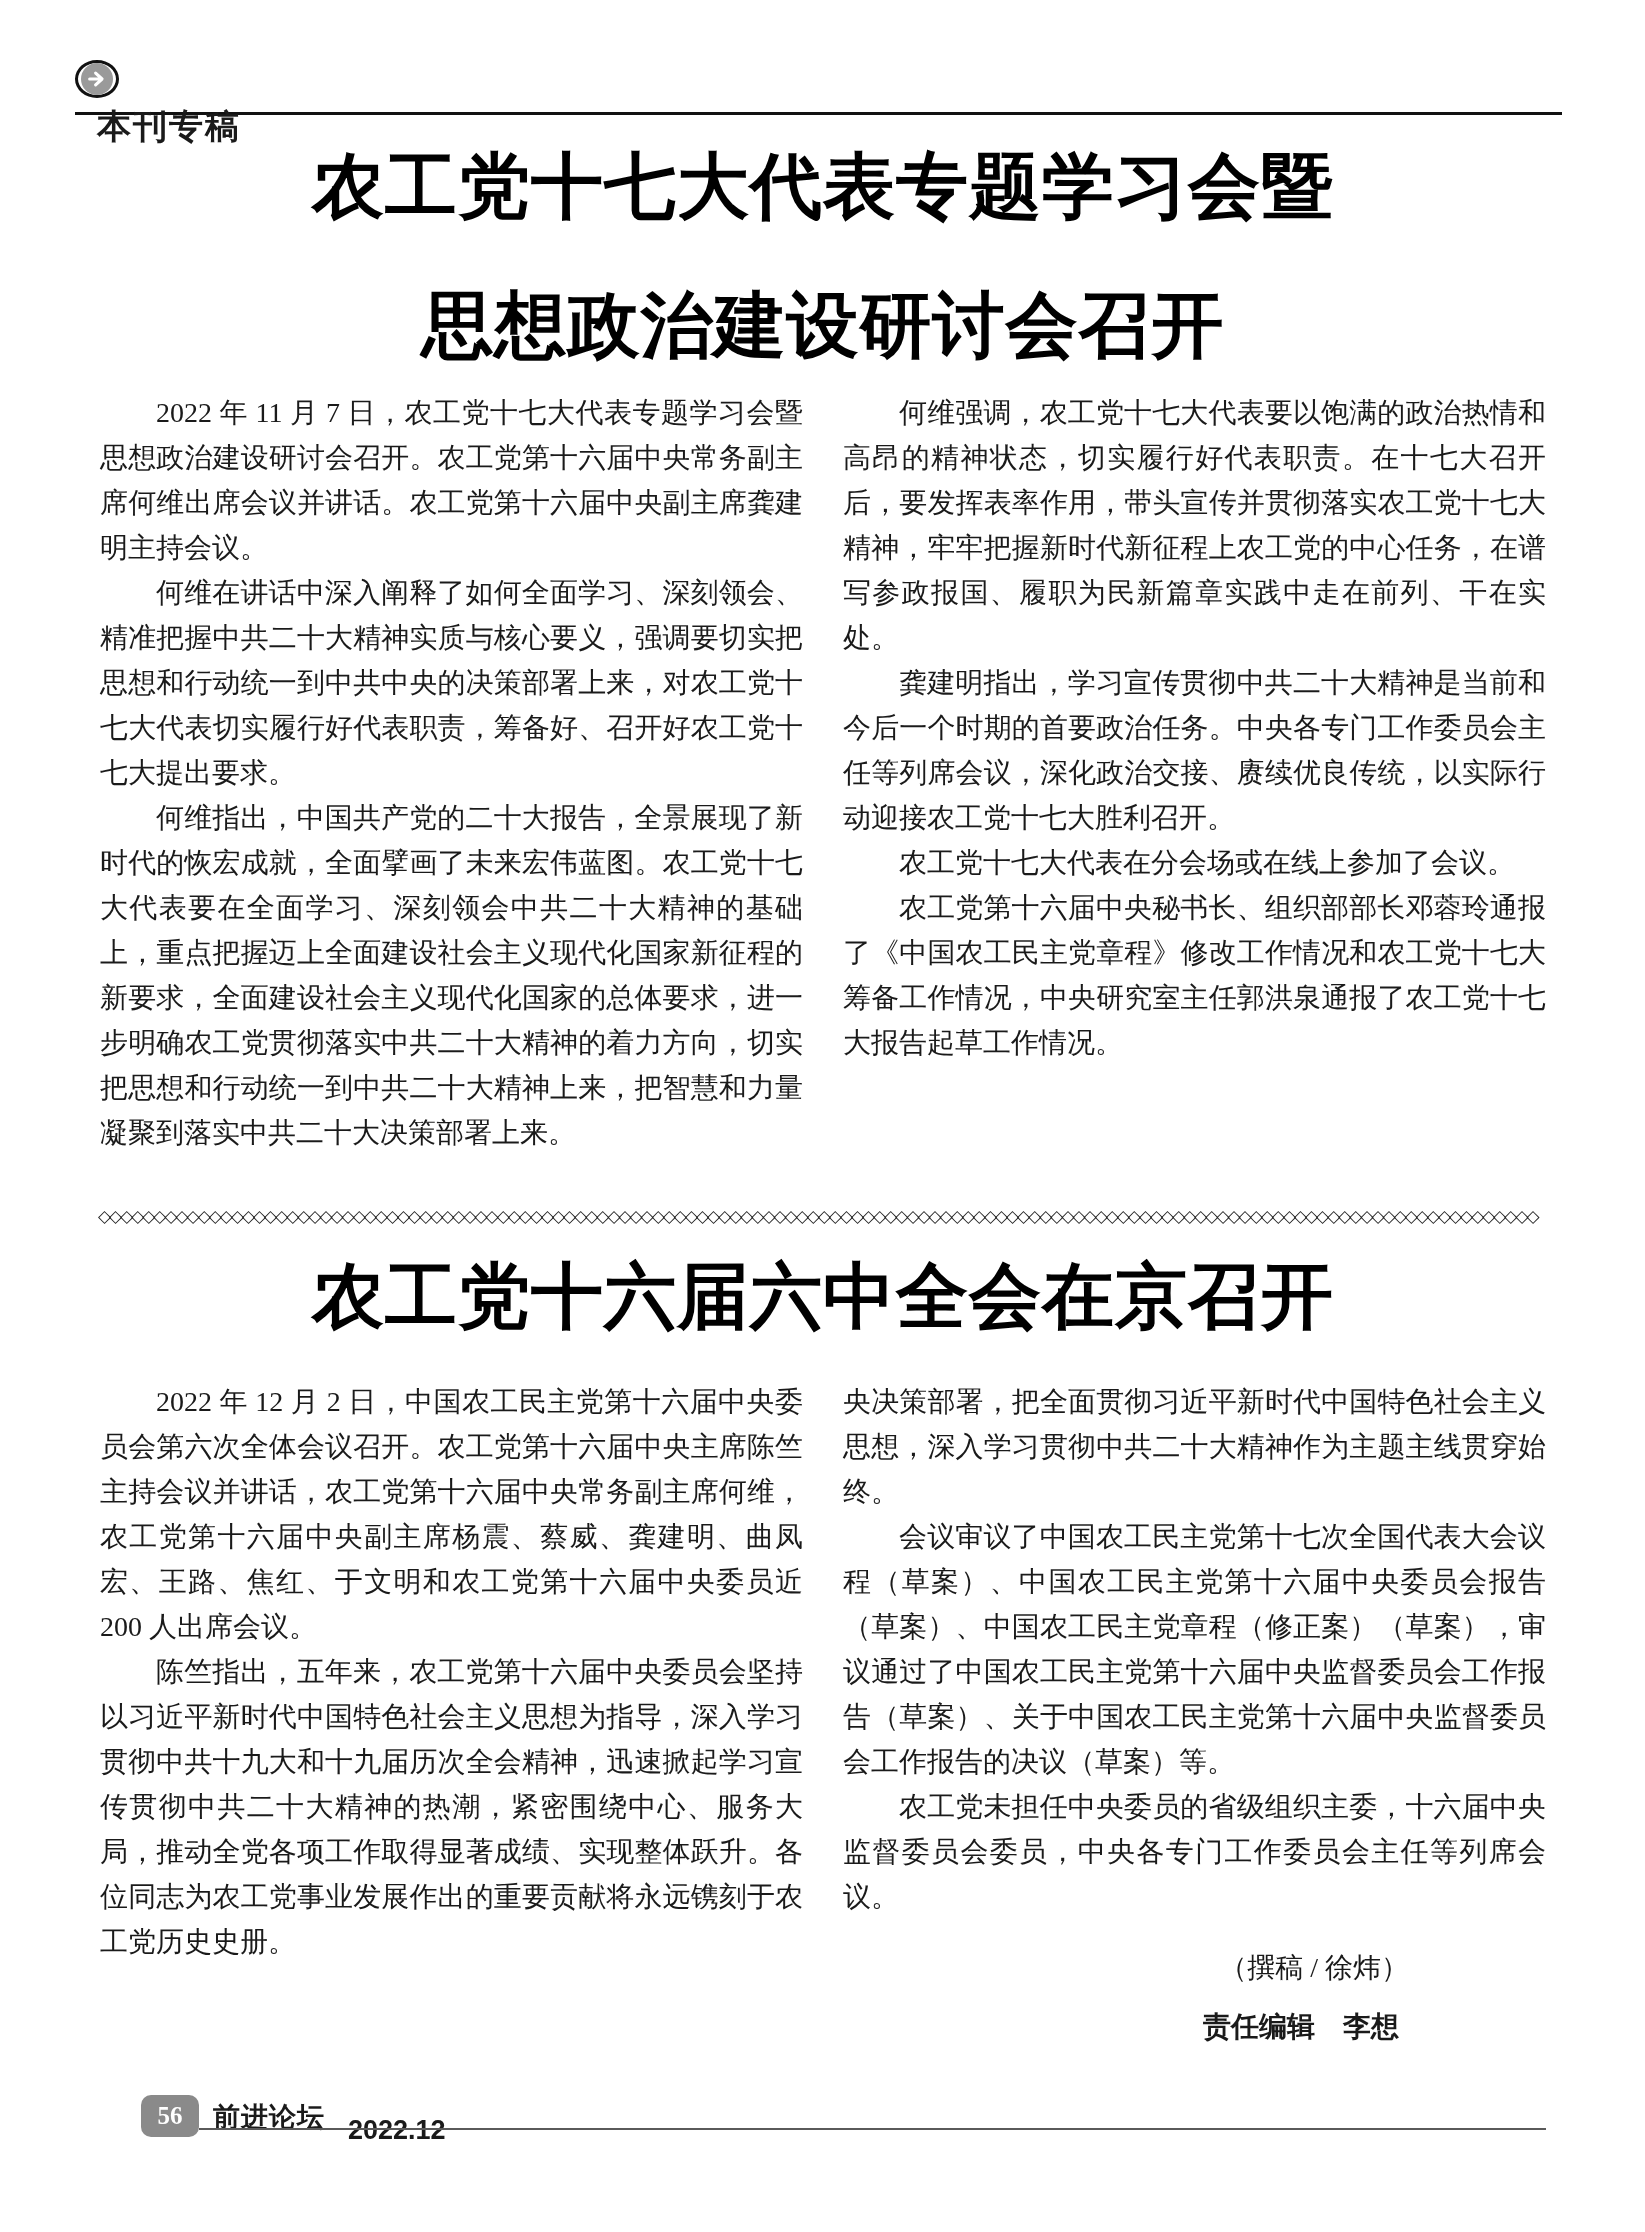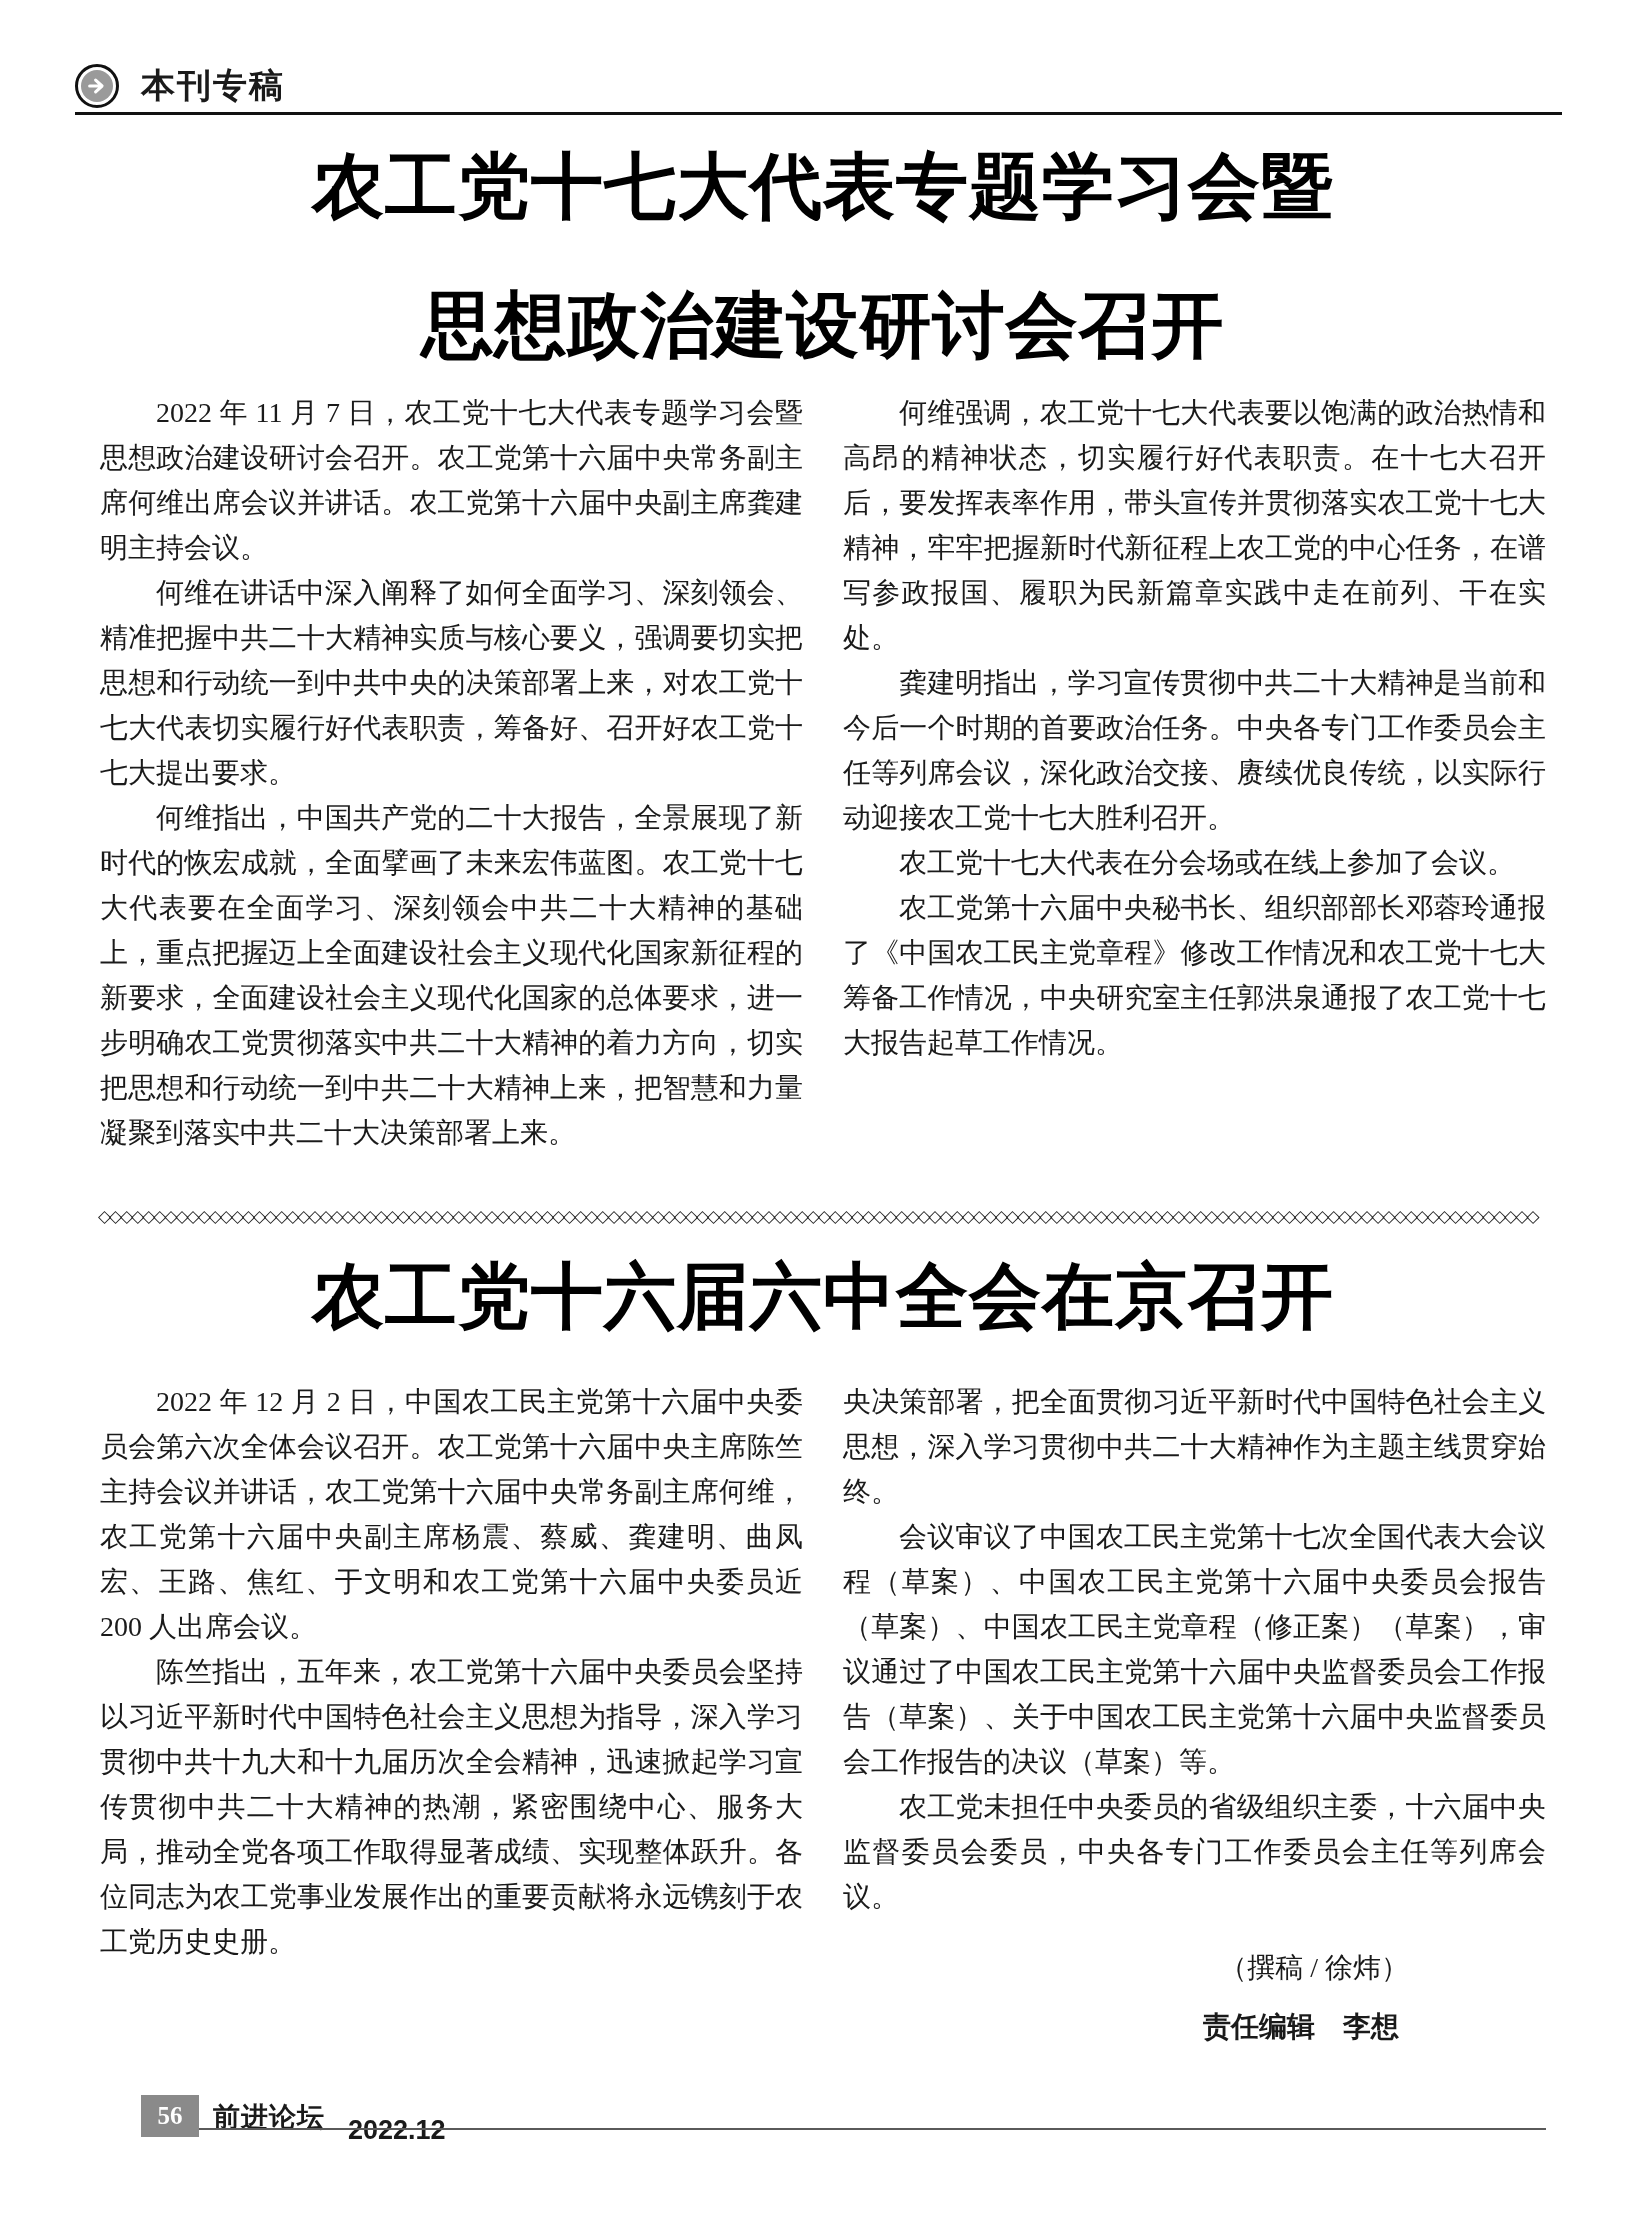--- a/index.html
+++ b/index.html
@@ -14,21 +14,21 @@
     margin: 0 auto;
   }
 
   
   .masthead {
     position: absolute;
     top: 54px; left: 75px; right: 84px;
     height: 58px;
     border-bottom: 3px solid #111;
     display: flex;
-    align-items: center;
+    flex-direction: column;
   }
   .icon-outer {
     width: 44px; height: 44px;
     border: 3px solid #111;
     border-radius: 50%;
     display: flex; align-items: center; justify-content: center;
     box-sizing: border-box;
     background: #fff;
     margin-top: 6px;
   }
@@ -128,21 +128,21 @@
     height: 42px;
   }
   .pagenum-box {
     position: absolute;
     left: 0; top: 0;
     width: 58px; height: 42px;
     background: #8a8a8a;
     color: #ffffff;
     font-weight: bold;
     font-size: 25px;
-    display: flex; align-items: center; justify-content: center;
+    display: flex; align-items: center; justify-content: center; border-radius: 10px;
   }
   .journal {
     position: absolute;
     left: 72px; top: 4px;
     font-family: "Liberation Sans", sans-serif;
     font-weight: bold;
     font-size: 27px;
     letter-spacing: 1px;
   }
   .issue {

